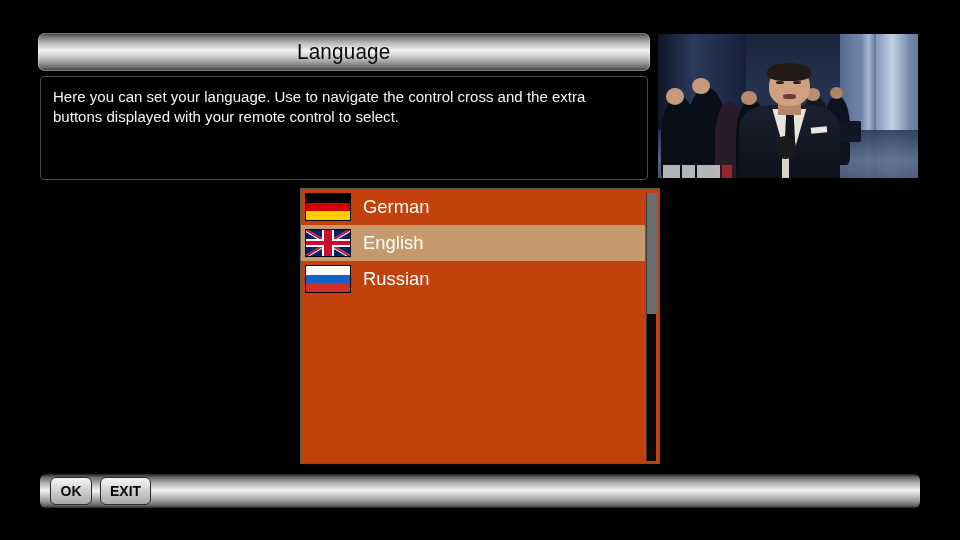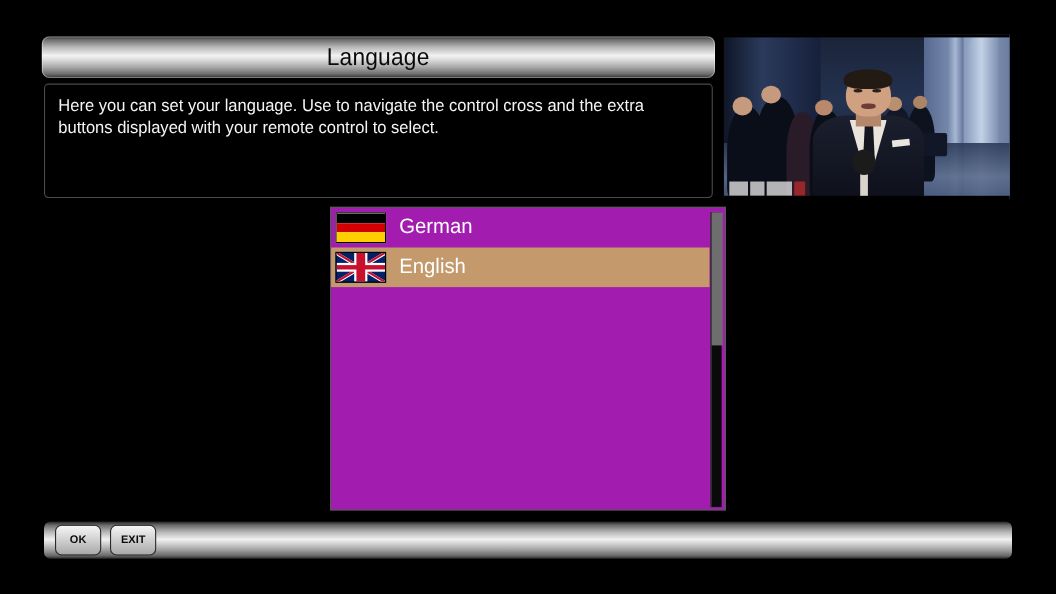--- a/index.html
+++ b/index.html
@@ -101,21 +101,21 @@
   #vp-watermark { left:2%; bottom:2%; height:9%; width:30%;
     display:flex; align-items:center; gap:2px; }
   .wm-cell { height:100%; background:#dedede; opacity:.8; }
   .wm-cell.red { background:#b32b2b; }
   #vp-letterbox-top { left:0; top:0; width:100%; height:3px; background:#000; }
   #vp-letterbox-bottom { left:0; bottom:0; width:100%; height:3px; background:#000; }
 
   
   #language-panel {
     position:absolute; left:300px; top:188px; width:360px; height:276px;
-    background:#a21caf; border:1px solid #5a5a5a;
+    background:#c2410c; border:1px solid #5a5a5a;
   }
   #language-list { position:absolute; left:0; top:0; right:14px; top:0; }
   .lang-row {
     height:36px; display:flex; align-items:center; gap:12px;
     padding-left:4px;
   }
   .lang-row.selected { background:#c49a6c; }
   .lang-label {
     font-size:19px; color:#ffffff;
     font-family:"Liberation Sans Narrow","Liberation Sans", sans-serif;
@@ -147,21 +147,21 @@
     background:linear-gradient(to bottom,
       #1f1f1f 0%, #6a6a6a 10%, #b5b5b5 28%, #f0f0f0 48%,
       #dcdcdc 56%, #a2a2a2 76%, #676767 92%, #262626 100%);
     display:flex; align-items:center; padding-left:10px; gap:8px;
   }
   .soft-button {
     min-width:42px; height:28px; padding:0 9px;
     border:1px solid #2b2b2b; border-radius:6px;
     background:linear-gradient(to bottom,#f6f6f6,#d0d0d0 50%,#a8a8a8);
     display:flex; align-items:center; justify-content:center;
-    font-size:10px; color:#0a0a0a; font-weight:bold;
+    font-size:14px; color:#0a0a0a; font-weight:bold;
     font-family:"Liberation Sans Narrow","Liberation Sans", sans-serif;
   }
 </style>
 </head>
 <body>
 
 <div id="screen">
 
   <div id="title-bar">
     <div id="title-text">Language</div>
@@ -230,20 +230,28 @@
             <div style="position: absolute; left: -20%; top: 45%; width: 140%; height: 10%; background: rgb(255, 255, 255); transform: rotate(-31deg);"></div>
             <div style="position: absolute; left: -20%; top: 47%; width: 140%; height: 6%; background: rgb(200, 16, 46); transform: rotate(31deg);"></div>
             <div style="position: absolute; left: -20%; top: 47%; width: 140%; height: 6%; background: rgb(200, 16, 46); transform: rotate(-31deg);"></div>
             <div style="position: absolute; left: 0px; top: 36%; width: 100%; height: 28%; background: rgb(255, 255, 255);"></div>
             <div style="position: absolute; left: 36%; top: 0px; width: 28%; height: 100%; background: rgb(255, 255, 255);"></div>
             <div style="position: absolute; left: 0px; top: 42%; width: 100%; height: 16%; background: rgb(200, 16, 46);"></div>
             <div style="position: absolute; left: 42%; top: 0px; width: 16%; height: 100%; background: rgb(200, 16, 46);"></div>
           </div>
           <div class="lang-label">English</div>
         </div>
+        <div class="lang-row">
+          <div class="flag">
+            <div class="band" style="background: rgb(255, 255, 255); top: 0%; height: 33.3333%;"></div>
+            <div class="band" style="background: rgb(22, 99, 199); top: 33.3333%; height: 33.3333%;"></div>
+            <div class="band" style="background: rgb(207, 47, 34); top: 66.6667%; height: 33.3333%;"></div>
+          </div>
+          <div class="lang-label">Russian</div>
+        </div>
       </div>
     <div id="scroll-track">
       <div id="scroll-thumb" style="height: 45%;"></div>
     </div>
   </div>
 
   <div id="bottom-bar">
     <div class="soft-button">OK</div>
     <div class="soft-button">EXIT</div>
   </div>

